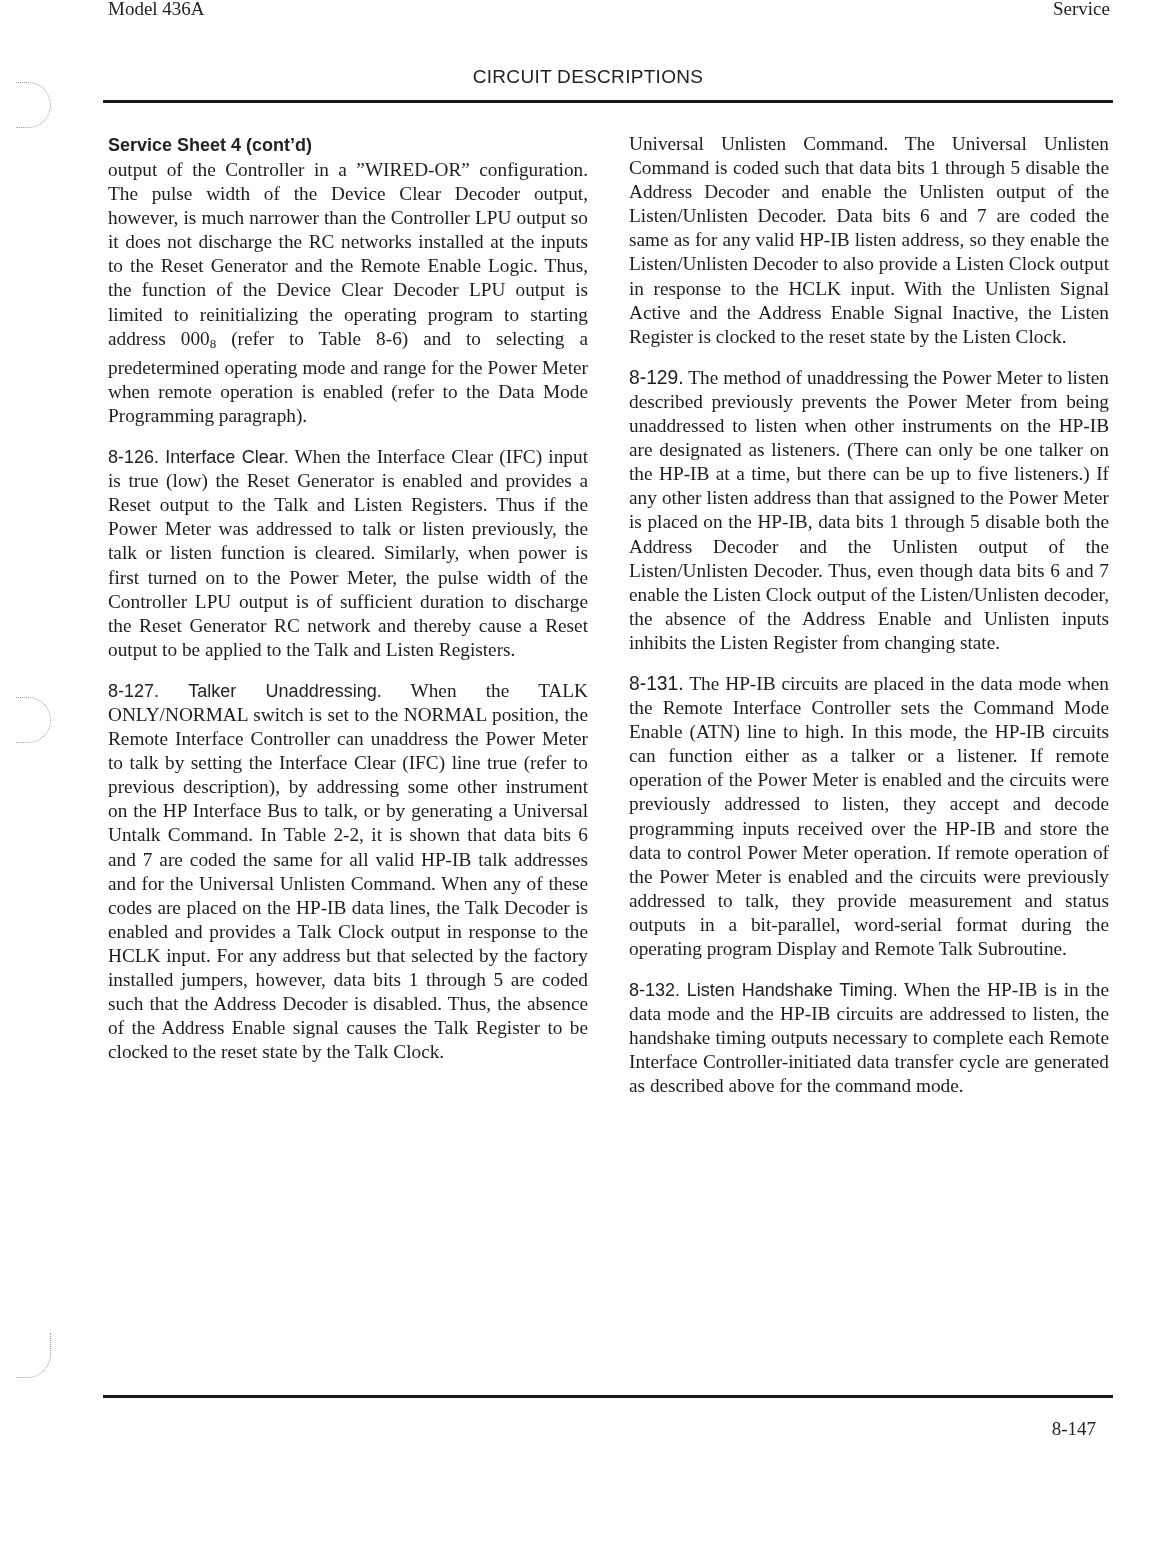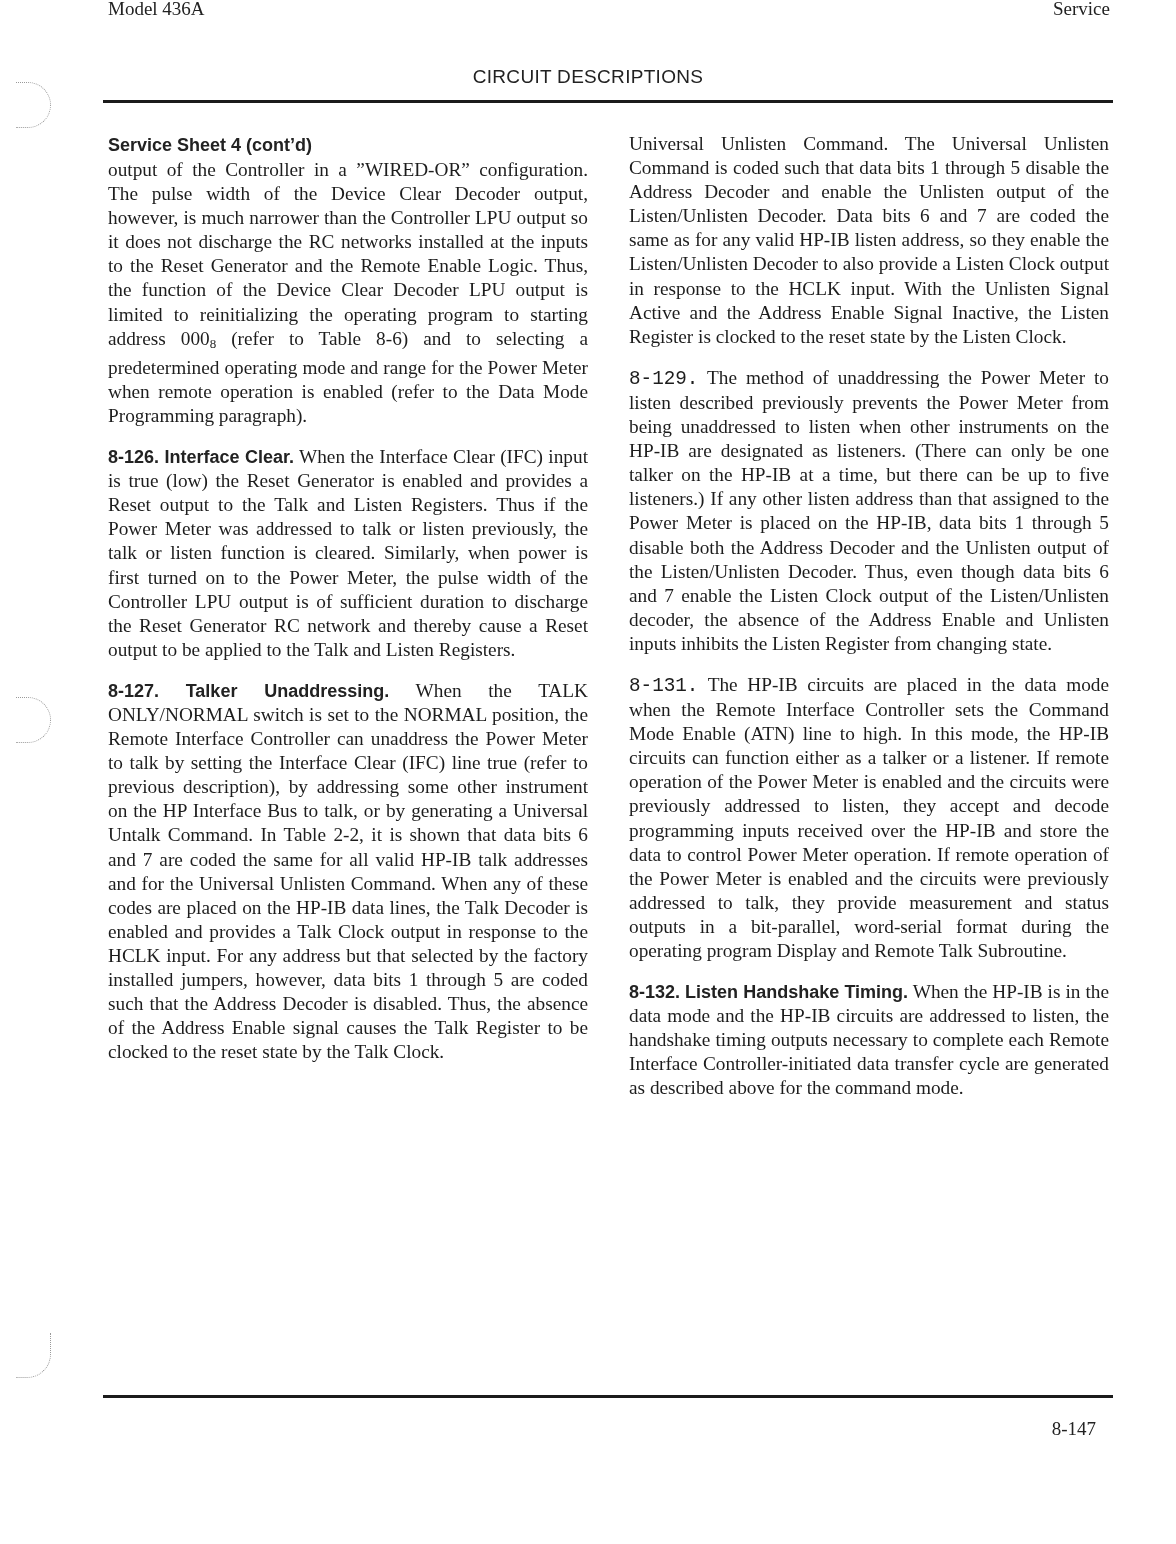--- a/index.html
+++ b/index.html
@@ -36,23 +36,23 @@
   }
   .col.left { left: 108px; }
   .col.right { left: 629px; }
   .col p { margin: 0 0 17px 0; }
   .sheet-head {
     font-family: "Liberation Sans", "DejaVu Sans", sans-serif;
     font-weight: bold; font-size: 18px; color: #222; display: block; line-height: 26px;
   }
   .para-head {
     font-family: "Liberation Sans", "DejaVu Sans", sans-serif;
-    font-weight: bold; font-size: 18px; color: #222;
+    font-weight: normal; font-size: 18px; color: #222;
   }
-  .para-num { font-family: Liberation Mono, monospace; }
+  .para-num { font-family: Liberation Sans, sans-serif; }
   .standalone-head {
     font-family: "Liberation Sans", "DejaVu Sans", sans-serif;
     font-weight: bold; font-size: 18px; color: #222; margin: 0 0 12px 0;
     line-height: 24px;
   }
   sub.subscript { font-size: 13px; vertical-align: -3px; }
   .punch {
     position: absolute; left: 16px; width: 34px; height: 44px;
     border: 1px dotted #999; border-left: none; border-radius: 0 24px 24px 0;
   }

